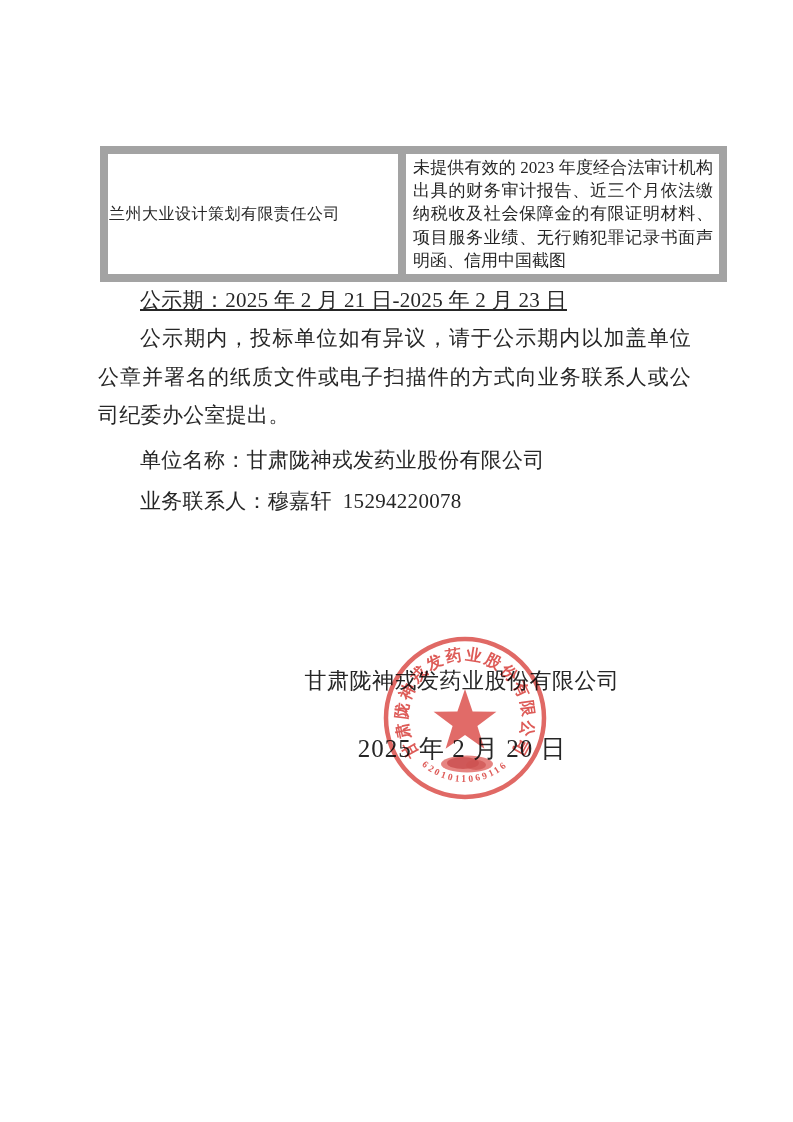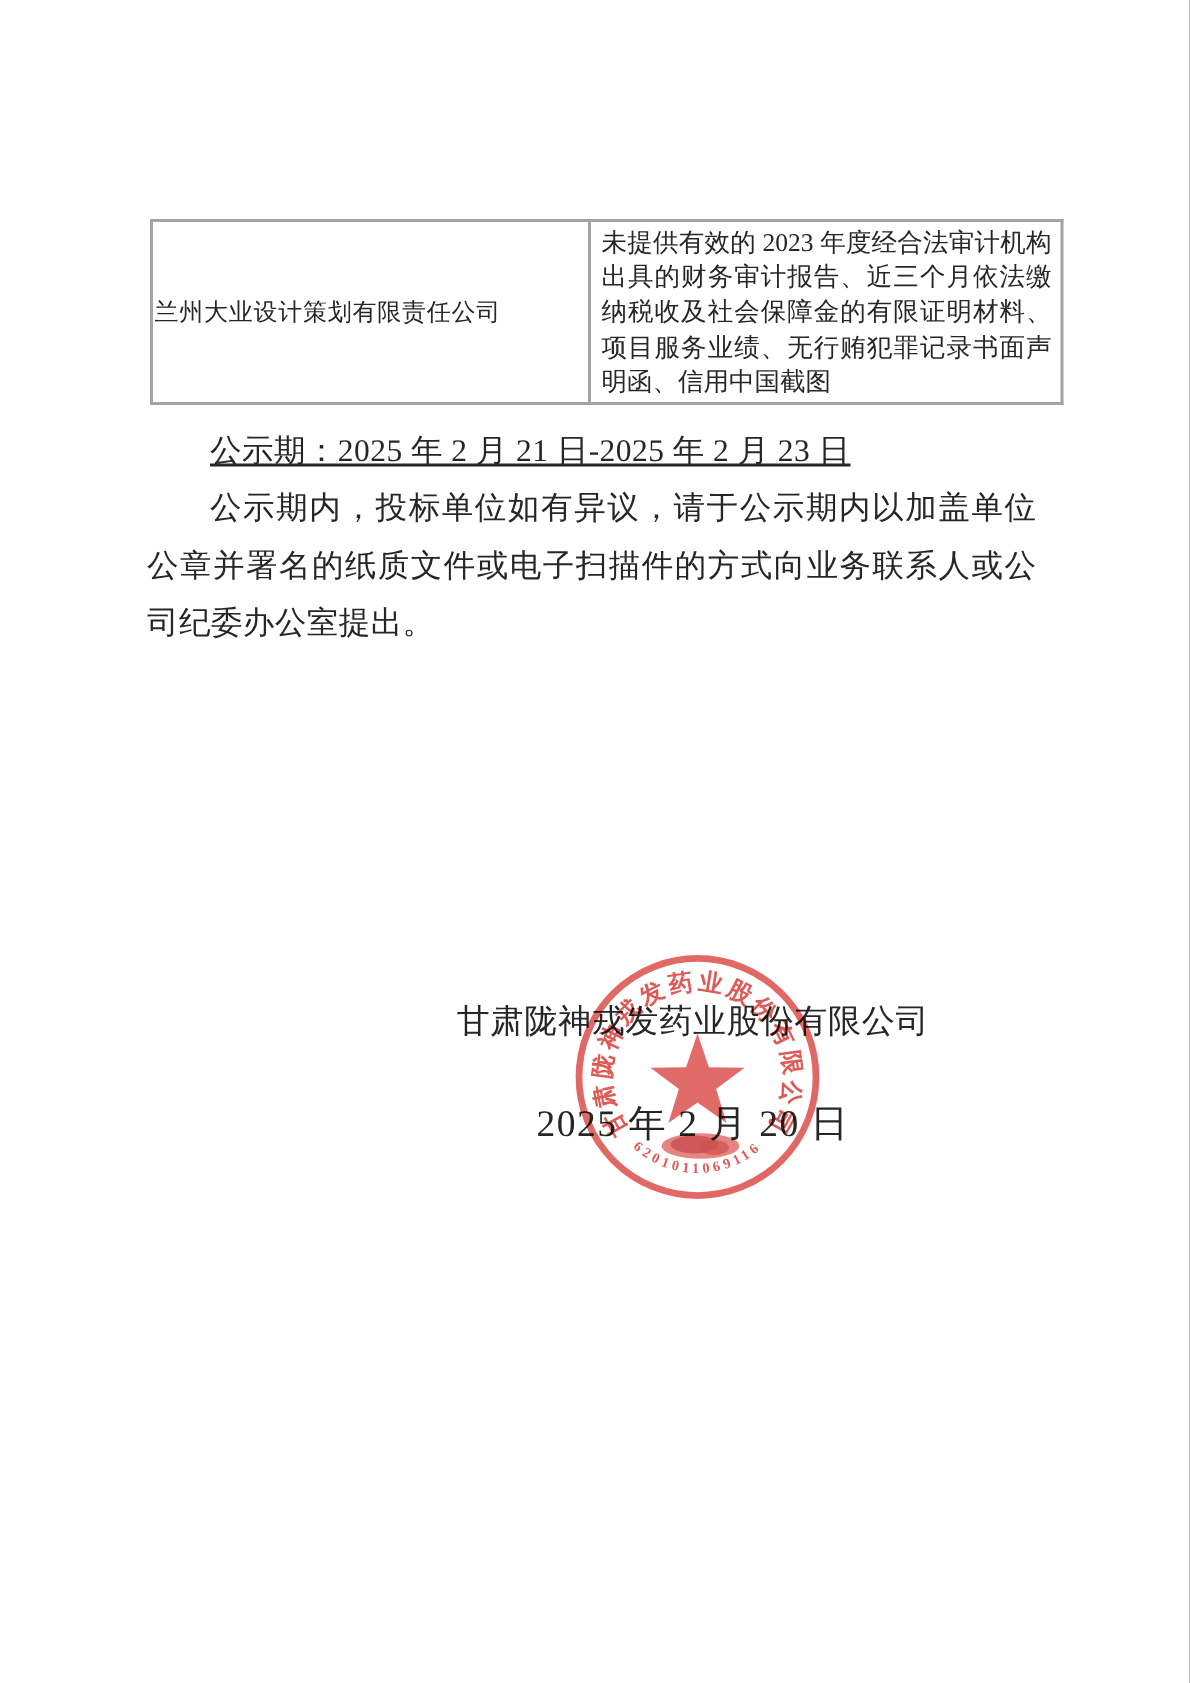--- a/index.html
+++ b/index.html
@@ -18,21 +18,21 @@
   .tbl {
     position: absolute;
     left: 100px;
     top: 146px;
     width: 588px;
     height: 121px;
     border-collapse: collapse;
     table-layout: fixed;
   }
   .tbl td {
-    border: 2px solid #a3a3a3;
+    border: 8px solid #a3a3a3;
     vertical-align: middle;
   }
   .tbl .c1 {
     width: 288px;
     text-align: left;
     font-size: 16px;
     letter-spacing: 0.5px;
   }
   .tbl .c2 {
     width: 300px;
@@ -97,20 +97,22 @@
         <tr>
       <td class="c1">兰州大业设计策划有限责任公司</td>
       <td class="c2">未提供有效的 2023 年度经合法审计机构出具的财务审计报告、近三个月依法缴纳税收及社会保障金的有限证明材料、项目服务业绩、无行贿犯罪记录书面声明函、信用中国截图</td>
     </tr>
   </tbody>
     </table>
 
   <div class="bodytext">
     <p class="p-period">公示期：2025 年 2 月 21 日-2025 年 2 月 23 日</p>
     <p class="p-para">公示期内，投标单位如有异议，请于公示期内以加盖单位公章并署名的纸质文件或电子扫描件的方式向业务联系人或公司纪委办公室提出。</p>
+    <p class="p-contact first">单位名称：甘肃陇神戎发药业股份有限公司</p>
+    <p class="p-contact">业务联系人：穆嘉轩  15294220078</p>
   </div>
 
   <div class="sig">
     <div class="sig-company">甘肃陇神戎发药业股份有限公司</div>
     <div class="sig-date">2025 年 2 月 20 日</div>
   </div>
 
   <svg class="seal" viewBox="0 0 190 190">
 
     <circle cx="95" cy="95" r="79" fill="none" stroke="#d94440" stroke-width="4.5" stroke-opacity="0.92"></circle>

